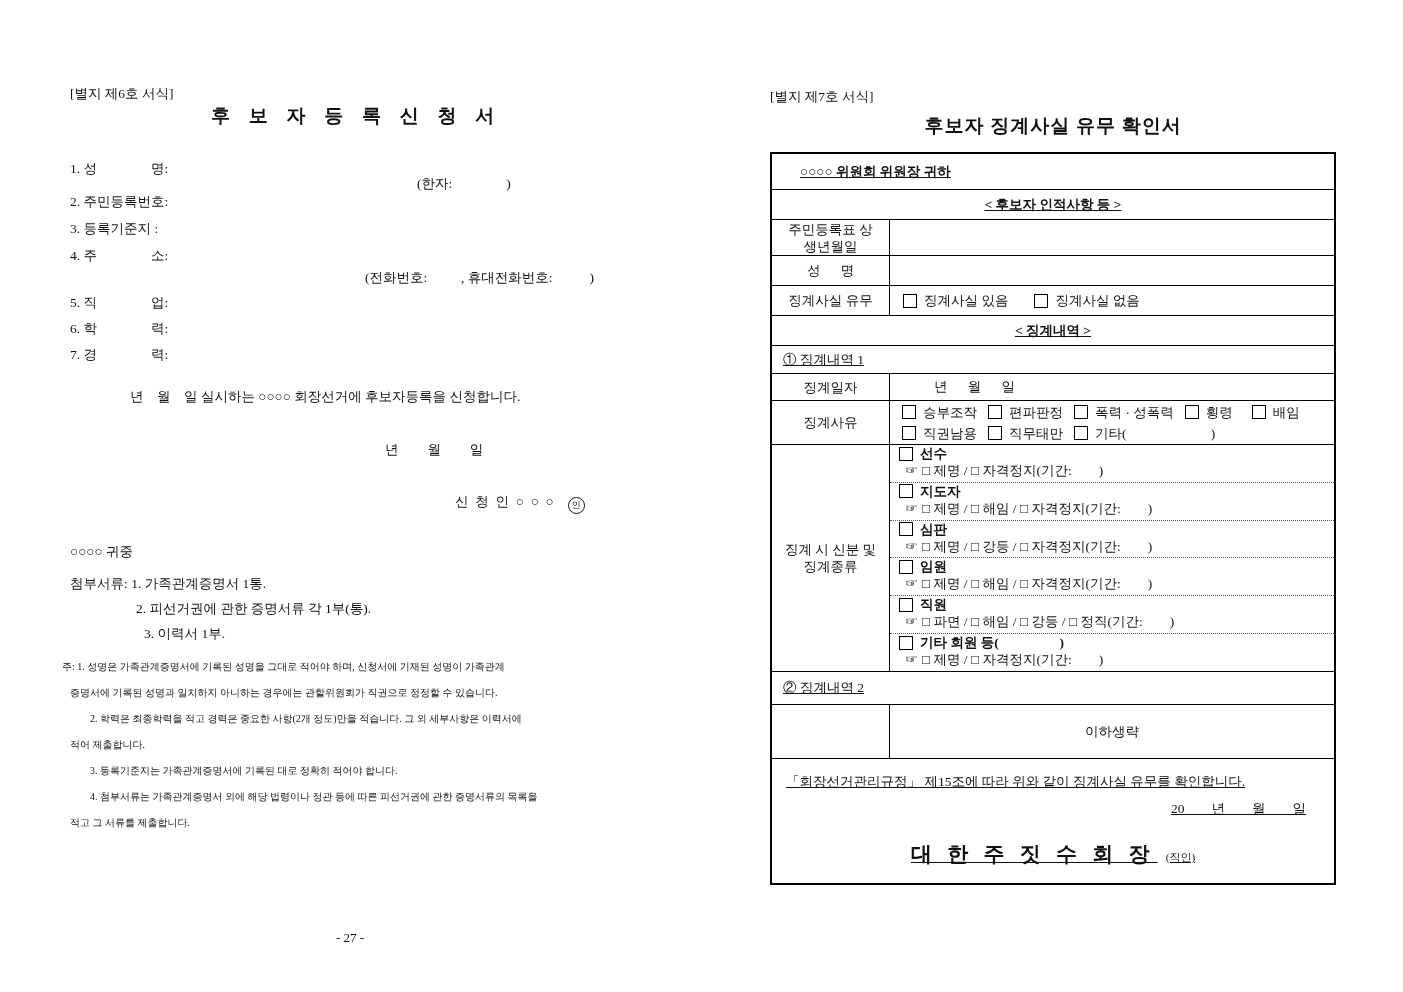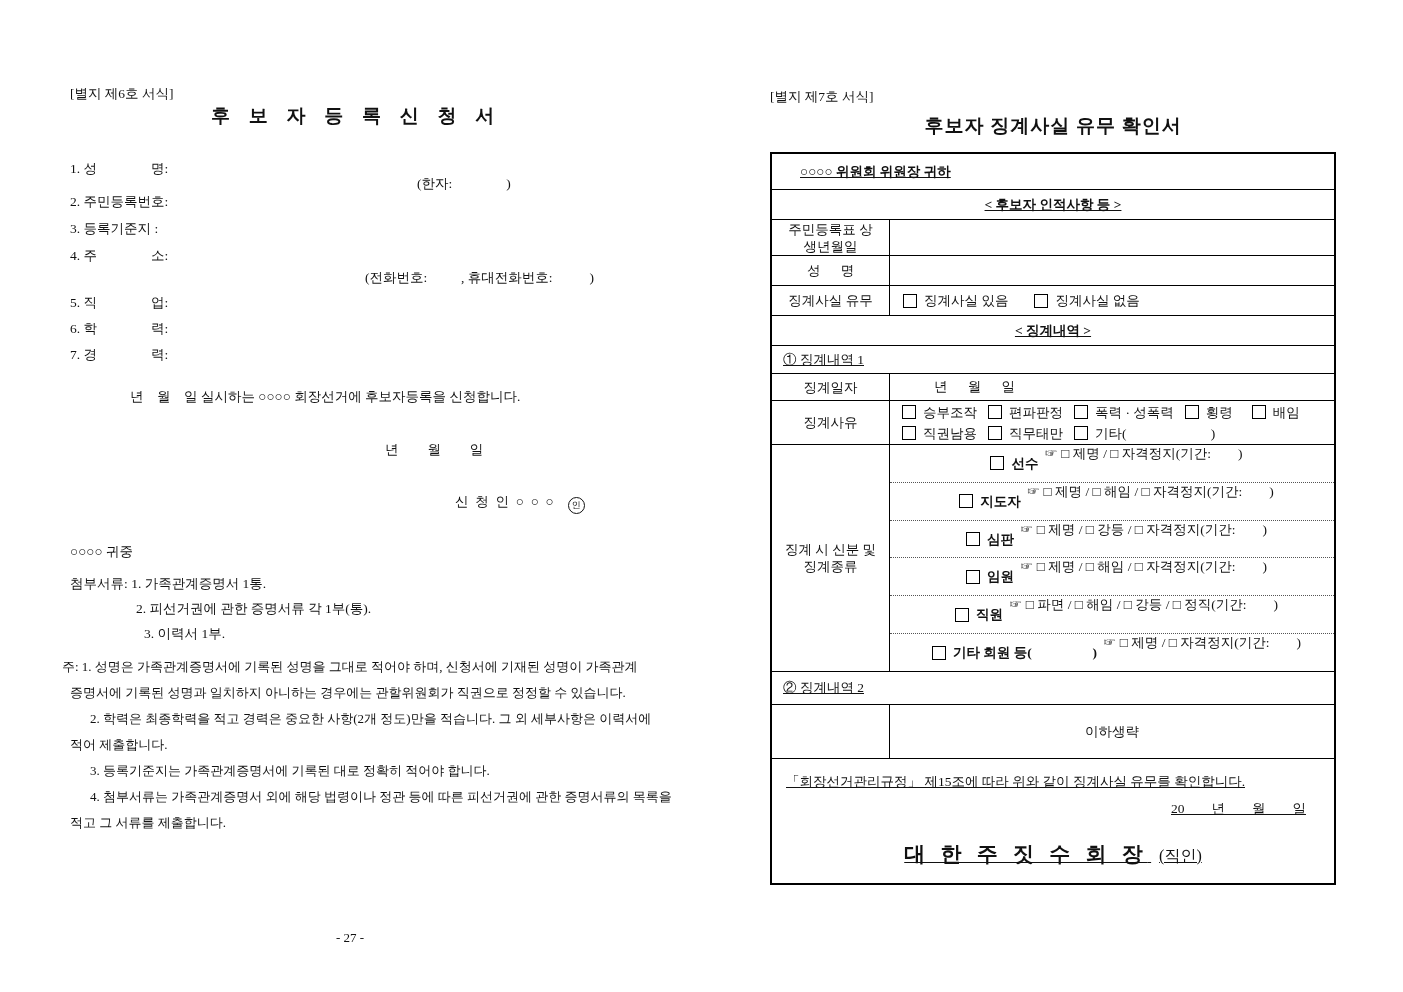--- a/index.html
+++ b/index.html
@@ -34,31 +34,31 @@
   .center{justify-content:center;text-align:center;}
   .h35{height:35px;} .h30{height:30px;} .h36{height:36px;} .h28{height:28px;}
   .h27{height:27px;} .h44{height:44px;} .h227{height:227px;} .h33{height:33px;} .h54{height:54px;} .h125{height:125px;}
   .cb{display:inline-block;width:12px;height:12px;border:1px solid #000;background:#fff;
       vertical-align:-1px;margin-right:7px;flex-shrink:0;}
   .opt{margin-right:26px;display:inline-flex;align-items:center;}
   .rsn{margin-right:11px;display:inline-flex;align-items:center;}
   .reason-cell{flex-direction:column;align-items:flex-start;justify-content:center;padding-left:12px;}
   .reason-row{line-height:21px;display:flex;align-items:center;}
   .pos-cell{flex-direction:column;align-items:stretch;padding:0;}
-  .pos-block{flex:1;display:flex;flex-direction:row;justify-content:center;
+  .pos-block{flex:1;display:flex;flex-direction:column;
              border-bottom:1px dotted #555;padding-left:9px;box-sizing:border-box;line-height:17px;}
   .pos-block:last-child{border-bottom:none;}
   .pos-name{display:flex;align-items:center;font-weight:bold;}
   .pos-detail{padding-left:6px;}
   .footer-cell{display:block;padding:14px 0 0 0;}
   .confirm-line{padding-left:14px;}
   .confirm-date{text-align:right;padding-right:28px;margin-top:9px;}
   .signature-line{text-align:center;margin-top:22px;}
   .signature-name{font-size:21px;font-weight:bold;letter-spacing:5px;}
-  .signature-seal{font-size:16px;margin-left:8px;letter-spacing:0;}
+  .signature-seal{font-size:11px;margin-left:8px;letter-spacing:0;}
   .page-number{position:absolute;left:300px;top:930px;width:100px;text-align:center;font-size:13px;}
 </style>
 </head>
 <body>
 
 <div class="canvas">
 
   <div class="page-left">
     <div class="abs" style="top:0;left:0;" data-bind="left.form_label">[별지 제6호 서식]</div>
     <div class="lp-title" data-bind="left.title">후 보 자 등 록 신 청 서</div>
@@ -94,21 +94,21 @@
     <div class="abs" style="top:408px;left:385px;">
       <span data-bind="left.applicant_line">신  청  인  ○  ○  ○</span><span class="seal-circle" data-bind="left.seal_char">인</span>
     </div>
 
     <div class="abs" style="top:458px;left:0;" data-bind="left.recipient">○○○○ 귀중</div>
 
     <div class="abs" style="top:490px;left:0;" data-bind="left.attachments.line1">첨부서류: 1. 가족관계증명서 1통.</div>
     <div class="abs att-ind1" style="top:515px;left:0;" data-bind="left.attachments.line2">2. 피선거권에 관한 증명서류 각 1부(통).</div>
     <div class="abs att-ind2" style="top:540px;left:0;" data-bind="left.attachments.line3">3. 이력서 1부.</div>
 
-    <div class="abs" style="top:569px;left:-8px;width:624px;font-size:13px;">
+    <div class="abs" style="top:569px;left:-8px;width:624px;font-size:10px;">
       <div class="note-line" data-bind="left.notes.l1">주: 1. 성명은 가족관계증명서에 기록된 성명을 그대로 적어야 하며, 신청서에 기재된 성명이 가족관계</div>
       <div class="note-line ind1" data-bind="left.notes.l2">증명서에 기록된 성명과 일치하지 아니하는 경우에는 관할위원회가 직권으로 정정할 수 있습니다.</div>
       <div class="note-line ind2" data-bind="left.notes.l3">2. 학력은 최종학력을 적고 경력은 중요한 사항(2개 정도)만을 적습니다. 그 외 세부사항은 이력서에</div>
       <div class="note-line ind1" data-bind="left.notes.l4">적어 제출합니다.</div>
       <div class="note-line ind2" data-bind="left.notes.l5">3. 등록기준지는 가족관계증명서에 기록된 대로 정확히 적어야 합니다.</div>
       <div class="note-line ind2" data-bind="left.notes.l6">4. 첨부서류는 가족관계증명서 외에 해당 법령이나 정관 등에 따른 피선거권에 관한 증명서류의 목록을</div>
       <div class="note-line ind1" data-bind="left.notes.l7">적고 그 서류를 제출합니다.</div>
     </div>
   </div>
 

